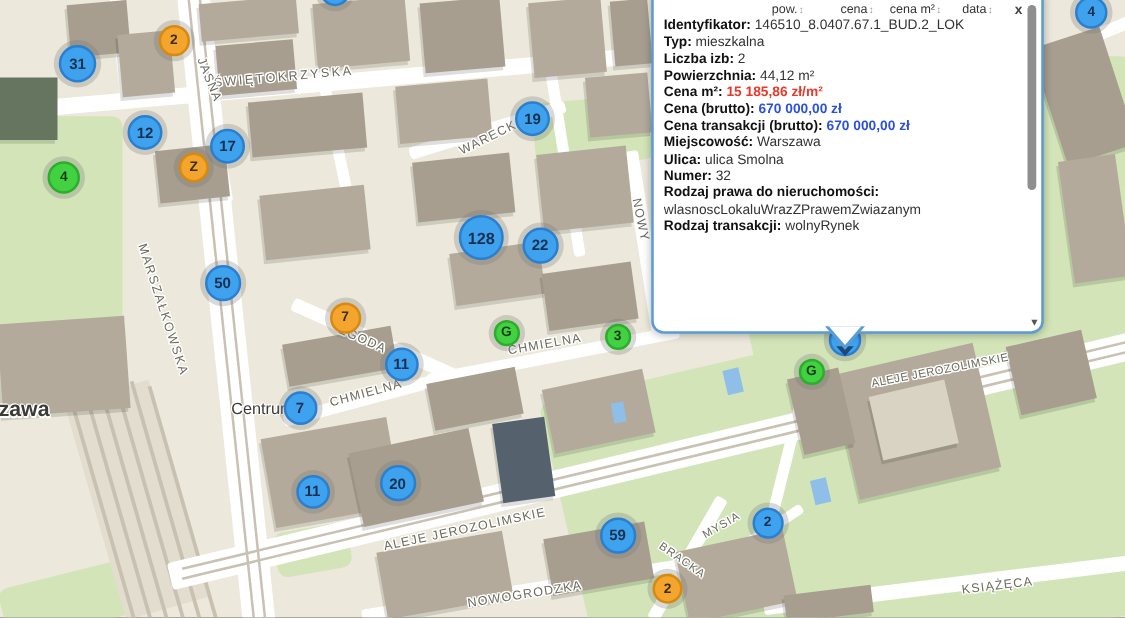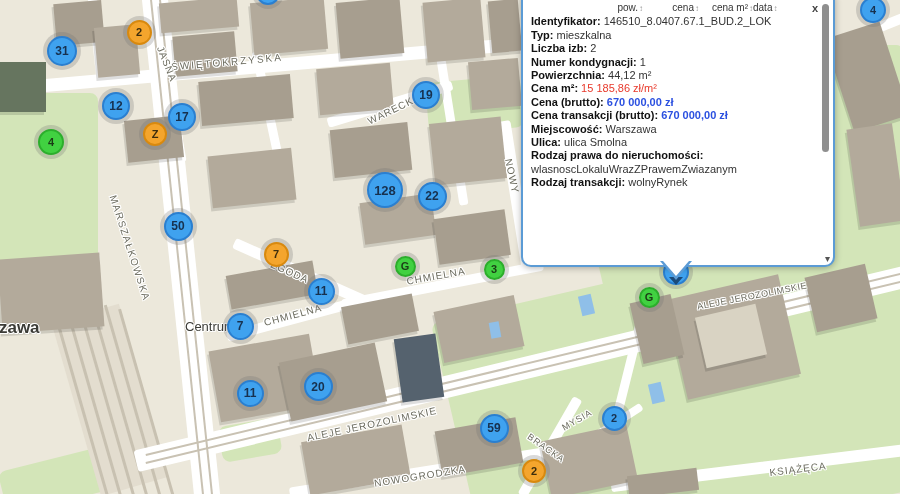--- a/index.html
+++ b/index.html
@@ -28,28 +28,28 @@
   .pop-thumb{position:absolute;right:4px;top:12px;width:7px;height:148px;background:#8f8f8f;border-radius:4px;cursor:pointer;}
   .pop-scroll-down{position:absolute;right:3px;bottom:1px;font-size:10px;color:#555;cursor:pointer;line-height:10px;}
   .thead,.trow{display:flex;align-items:center;}
   .thead{font-size:10px;color:#333;}
   .thead .sort{color:#999;font-size:8px;margin-left:1px;}
   .c{display:inline-block;}
   .cname{width:70px;}
   .cpow{width:42px;text-align:right;}
   .ccena{width:56px;text-align:right;}
   .cm2{width:54px;text-align:right;}
-  .cdata{width:58px;text-align:left;}
+  .cdata{width:58px;text-align:center;}
   .trow{background:#e7e5f8;font-size:10.5px;padding:2px 0;margin:6px 0 6px 0;}
   .idx{margin:0 3px 0 1px;color:#333;}
   .lokal-ic{display:inline-block;width:11px;height:7px;border-top:2px solid #555;border-bottom:2px solid #555;vertical-align:middle;}
   .tname{font-weight:700;margin-left:4px;color:#1a1a1a;}
   .detail b{color:#111;}
   .detail .v{color:#333;}
-  .detail .v.red{color:#e8392b;font-weight:400;}
+  .detail .v.red{color:#e8392b;font-weight:700;}
   .detail .v.blue{color:#2b50e0;font-weight:700;}
   .pop-arrow-border{position:absolute;left:660px;top:261px;width:0;height:0;z-index:55;
     border-left:16px solid transparent;border-right:16px solid transparent;border-top:19px solid #5b9bd5;}
   .pop-arrow{position:absolute;left:663px;top:261px;width:0;height:0;z-index:56;
     border-left:13px solid transparent;border-right:13px solid transparent;border-top:15px solid #ffffff;}
   .anchor-chev{position:absolute;left:669px;top:277px;width:0;height:0;z-index:40;
     border-left:7px solid transparent;border-right:7px solid transparent;border-top:8px solid #1b4a7a;}
 </style>
 </head>
 <body>
@@ -181,27 +181,27 @@
         <span class="c cname"></span>
         <span class="c cpow"><span>pow.</span><span class="sort">↕</span></span>
         <span class="c ccena"><span>cena</span><span class="sort">↕</span></span>
         <span class="c cm2"><span>cena m²</span><span class="sort">↕</span></span>
         <span class="c cdata"><span>data</span><span class="sort">↕</span></span>
       </div>
       <div id="pop-details">
           <div class="detail"><b>Identyfikator:</b><span class="v "> 146510_8.0407.67.1_BUD.2_LOK</span></div>
           <div class="detail"><b>Typ:</b><span class="v "> mieszkalna</span></div>
           <div class="detail"><b>Liczba izb:</b><span class="v "> 2</span></div>
-          <div class="detail"><b>Numer kondygnacji:</b><span class="v "> 1</span></div>
           <div class="detail"><b>Powierzchnia:</b><span class="v "> 44,12 m²</span></div>
           <div class="detail"><b>Cena m²:</b><span class="v red"> 15 185,86 zł/m²</span></div>
           <div class="detail"><b>Cena (brutto):</b><span class="v blue"> 670 000,00 zł</span></div>
           <div class="detail"><b>Cena transakcji (brutto):</b><span class="v blue"> 670 000,00 zł</span></div>
           <div class="detail"><b>Miejscowość:</b><span class="v "> Warszawa</span></div>
           <div class="detail"><b>Ulica:</b><span class="v "> ulica Smolna</span></div>
+          <div class="detail"><b>Numer:</b><span class="v "> 32</span></div>
           <div class="detail"><b>Rodzaj prawa do nieruchomości:</b><span class="v "> wlasnoscLokaluWrazZPrawemZwiazanym</span></div>
           <div class="detail"><b>Rodzaj transakcji:</b><span class="v "> wolnyRynek</span></div>
         </div>
     </div>
     <div class="pop-close">x</div>
     <div class="pop-thumb"></div>
     <div class="pop-scroll-down">▾</div>
   </div>
   <div class="pop-arrow-border"></div>
   <div class="pop-arrow"></div>

